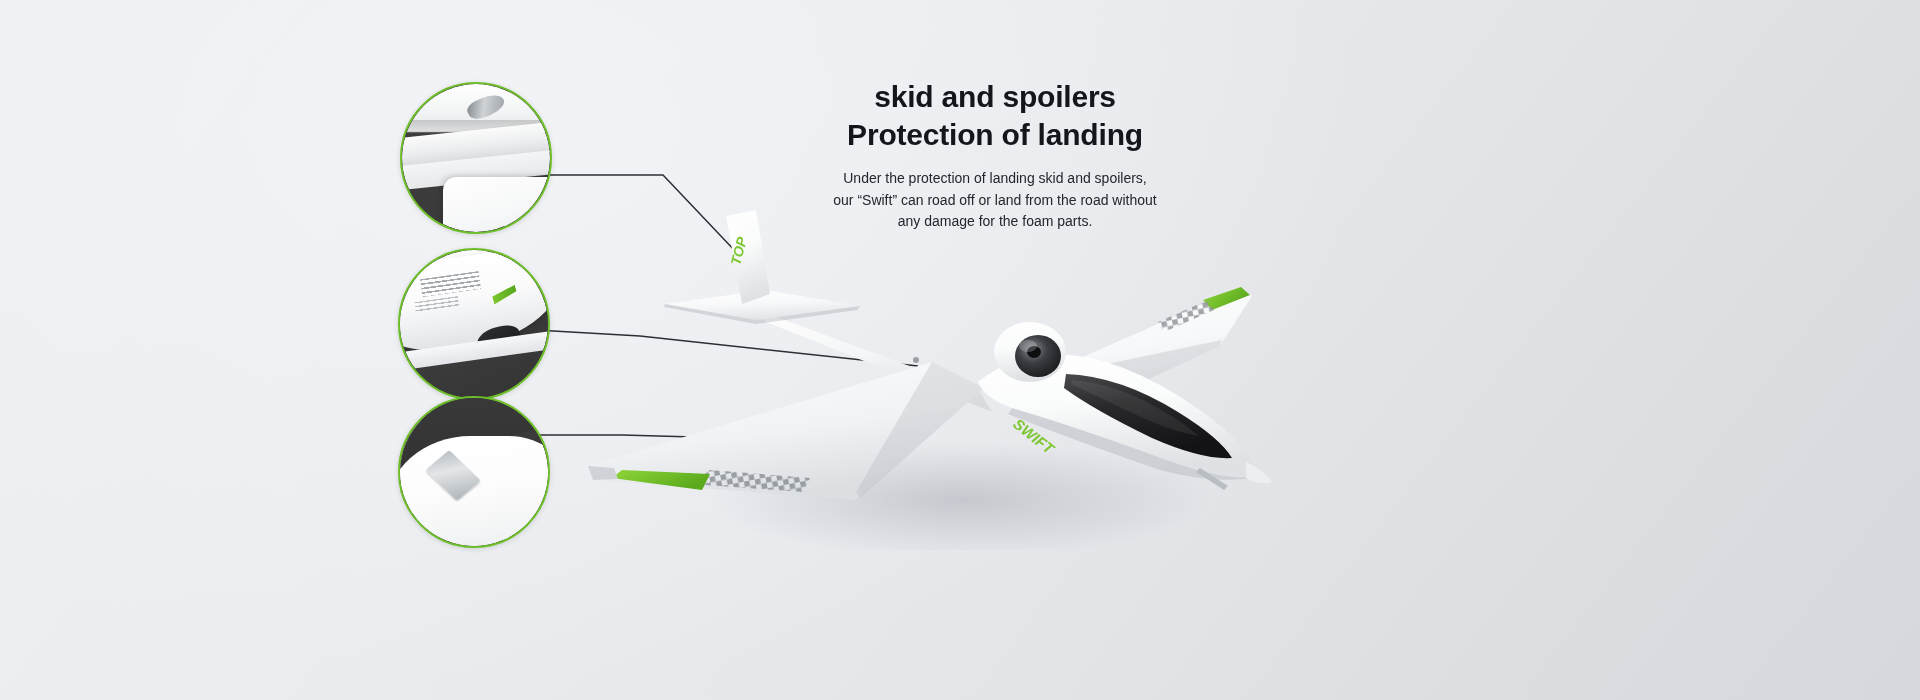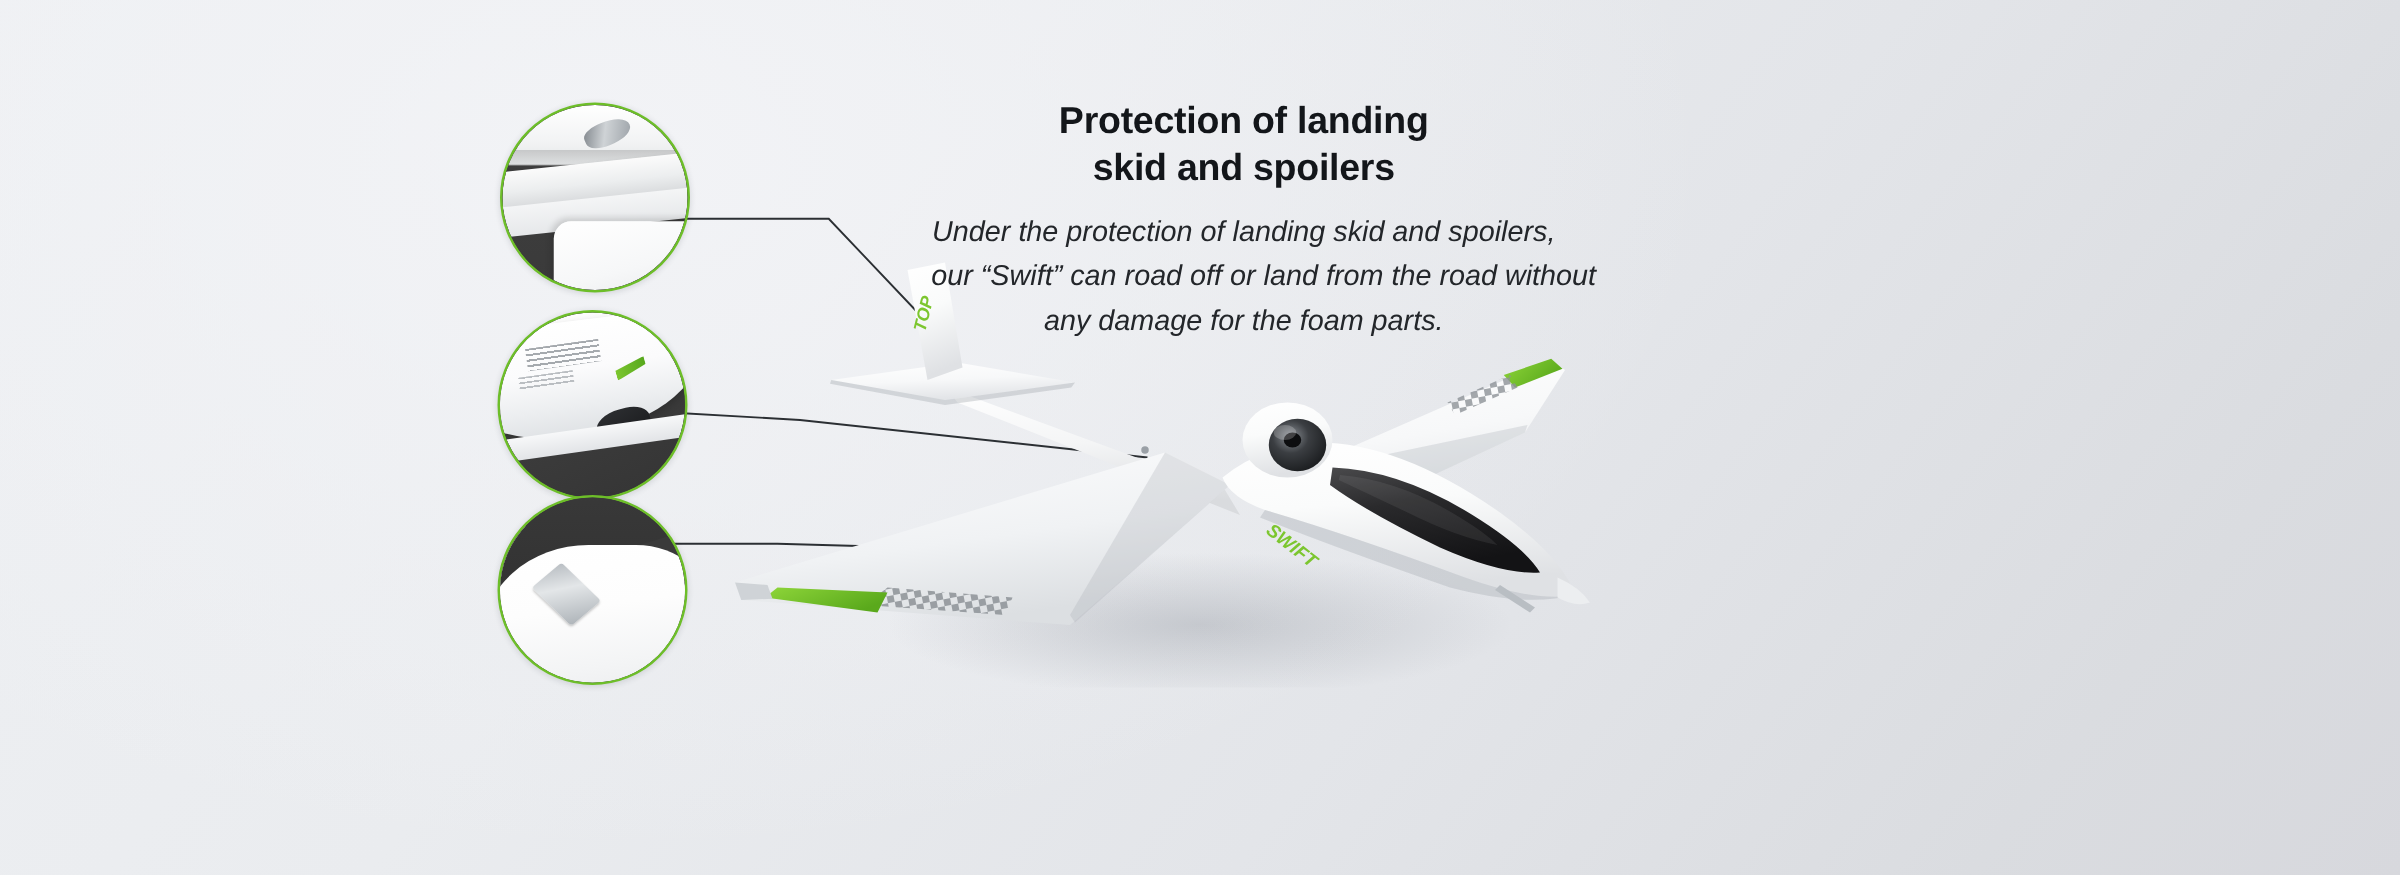--- a/index.html
+++ b/index.html
@@ -16,21 +16,21 @@
   }
 
   
   .textblock{position:absolute;left:745px;top:78px;width:500px;text-align:center;}
   .headline{
     font-size:30px;font-weight:bold;color:#13161a;line-height:1.27;
     letter-spacing:-0.2px;margin:0 0 14px 0;
   }
   .headline span{display:block;}
   .body-copy{
-    font-size:23px;color:#23262a;line-height:1.53;margin:0;font-weight:400;font-style:italic;
+    font-size:14px;color:#23262a;line-height:1.53;margin:0;font-weight:400;
   }
   .body-copy span{display:block;white-space:nowrap;}
 
   
   .leaders{position:absolute;left:0;top:0;width:1920px;height:700px;pointer-events:none;}
 
   
   .callout{
     position:absolute;border-radius:50%;
     border:2.6px solid #6dbe29;
@@ -269,22 +269,22 @@
   <div id="callout-3" class="callout">
     <div class="inner">
       <div class="c3-wedge"></div>
       <div class="c3-foam"></div>
       <div class="c3-blade"></div>
     </div>
   </div>
 
   <div class="textblock">
     <h2 class="headline">
+      <span>skid and spoilers</span>
       <span>Protection of landing</span>
-      <span>skid and spoilers</span>
     </h2>
     <p class="body-copy">
       <span>Under the protection of landing skid and spoilers,</span>
       <span>our “Swift” can road off or land from the road without</span>
       <span>any damage for the foam parts.</span>
     </p>
   </div>
 
 </div>
 

